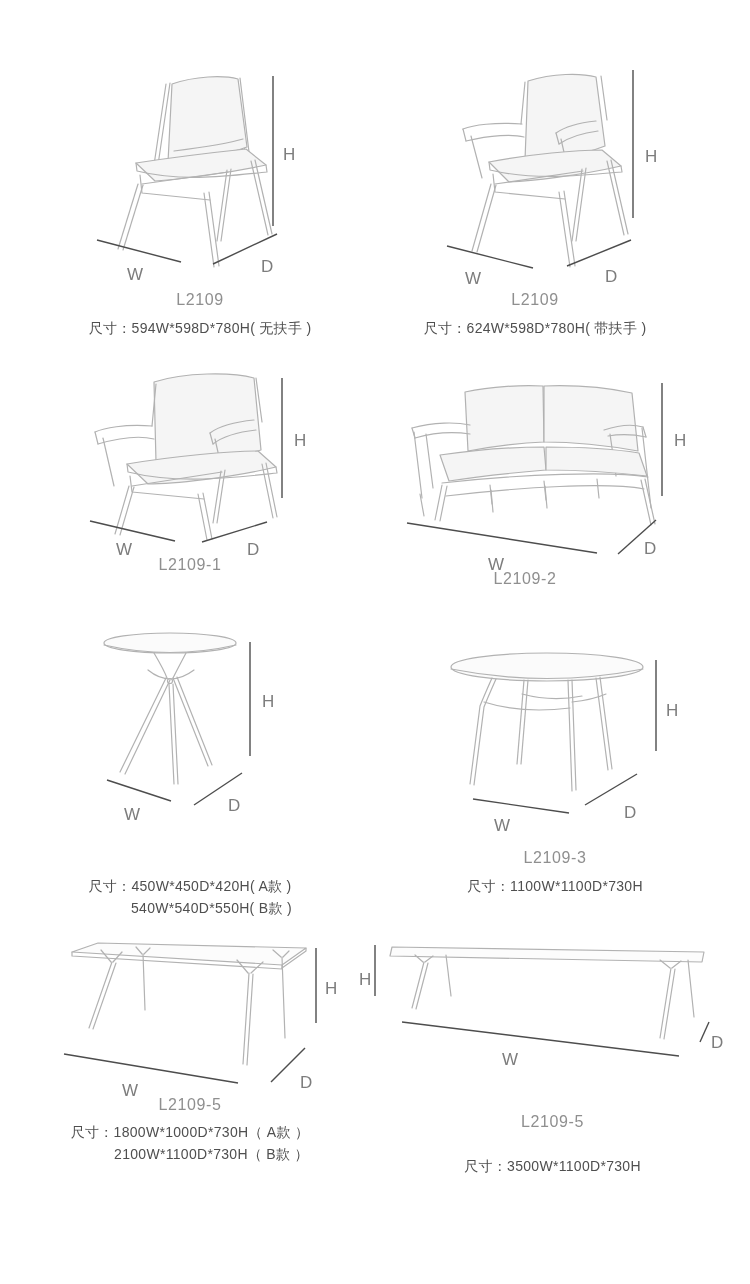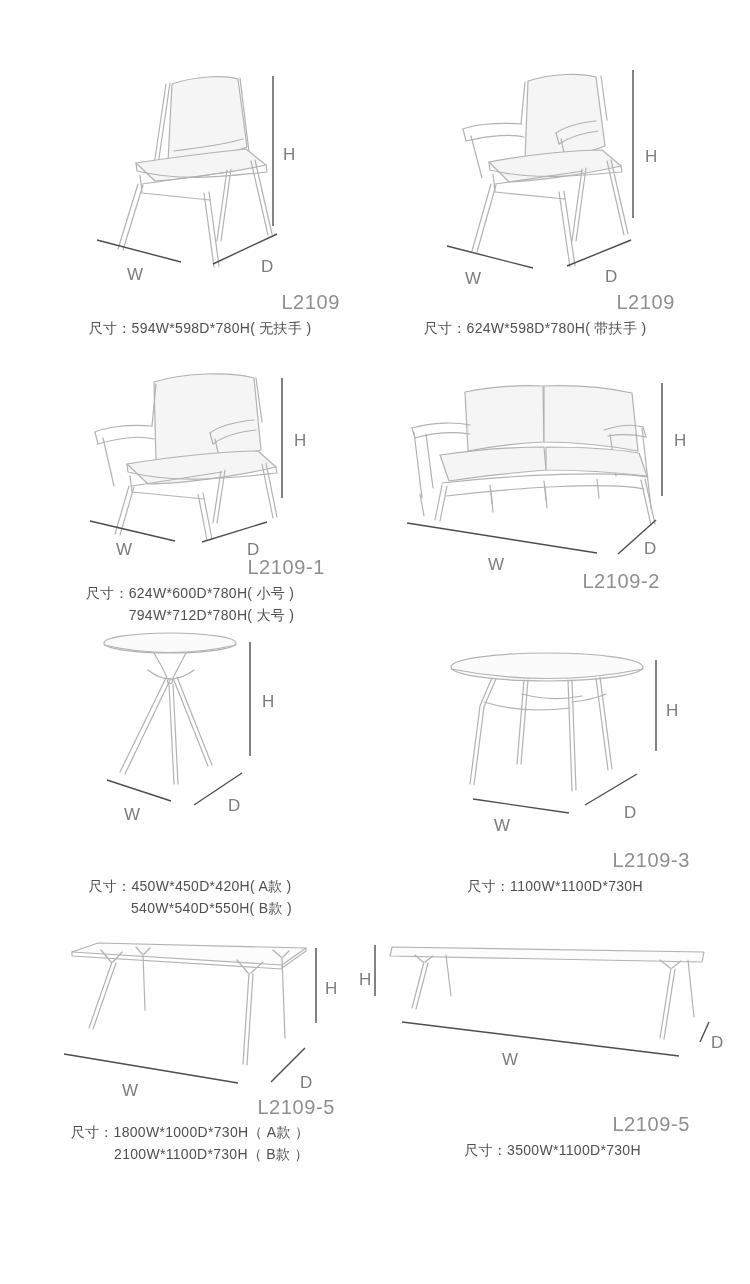--- a/index.html
+++ b/index.html
@@ -1,21 +1,21 @@
 <!DOCTYPE html>
 <html><head>
 <meta charset="utf-8">
 <style>
   *{margin:0;padding:0;box-sizing:border-box}
   html,body{background:#ffffff}
   body{font-family:"Liberation Sans","DejaVu Sans",sans-serif}
   .page{position:relative;width:750px;height:1284px;background:#ffffff;overflow:hidden}
   .card{position:absolute}
   .card svg{position:absolute;display:block}
-  .model{position:absolute;text-align:right;font-size:20px;color:#8f8f8f;letter-spacing:.6px}
+  .model{position:absolute;text-align:center;font-size:16px;color:#8f8f8f;letter-spacing:.6px}
   .specs{position:absolute;text-align:center;font-size:14px;color:#4f4f4f}
   .specs-inner{display:inline-block;text-align:center}
   .spec-line{line-height:22px;white-space:nowrap;letter-spacing:.3px}
   .prefix.ghost{visibility:hidden}
   svg text{font-family:"Liberation Sans","DejaVu Sans",sans-serif;font-size:17px;fill:#7d7d7d}
   .sk{stroke:#b2b2b2;stroke-width:1.2;fill:none;stroke-linecap:round;stroke-linejoin:round}
   .dim{stroke:#4d4d4d;stroke-width:1.4}
 </style>
 </head>
 <body>
@@ -135,26 +135,20 @@
       <g class="dim">
         <line x1="212" y1="18" x2="212" y2="138"></line>
         <line x1="20" y1="161" x2="105" y2="181"></line>
         <line x1="132" y1="182" x2="197" y2="162"></line>
       </g>
       <text x="224" y="86">H</text>
       <text x="46" y="195">W</text>
       <text x="177" y="195">D</text>
     </svg>
     <div class="model" style="left:15px;top:201px;width:270px">L2109-1</div>
-    <div class="specs" style="left:15px;top:227px;width:270px">
-      <div class="specs-inner">
-        <div class="spec-line"><span class="prefix">尺寸：</span><span>624W*600D*780H( 小号 )</span></div>
-        <div class="spec-line"><span class="prefix ghost">尺寸：</span><span>794W*712D*780H( 大号 )</span></div>
-      </div>
-    </div>
   </section>
 
   <section class="card" style="left:385px;top:360px;width:330px;height:285px">
     <svg style="left:7px;top:8px" width="300" height="205" viewBox="0 0 300 205">
       <g class="sk">
         <path fill="#f5f5f5" d="M73,24 C100,18 132,17 151,18 L152,74 C125,75 98,79 76,83 Z"></path>
         <path fill="#f5f5f5" d="M152,18 C178,17 212,19 240,25 L246,83 C218,78 180,74 152,74 Z"></path>
         <path d="M20,60 C42,54 64,54 78,57"></path>
           <path d="M20,60 L23,70"></path>
           <path d="M23,70 C44,64 64,64 78,66"></path>
@@ -316,20 +310,20 @@
       <g class="dim">
         <line x1="23" y1="20" x2="23" y2="71"></line>
         <line x1="50" y1="97" x2="327" y2="131"></line>
         <line x1="348" y1="117" x2="357" y2="97"></line>
       </g>
       <text x="7" y="60">H</text>
       <text x="150" y="140">W</text>
       <text x="359" y="123">D</text>
     </svg>
     <div class="model" style="left:70px;top:198px;width:275px">L2109-5</div>
-    <div class="specs" style="left:70px;top:224px;width:275px">
+    <div class="specs" style="left:70px;top:240px;width:275px">
       <div class="specs-inner">
         <div class="spec-line"><span class="prefix">尺寸：</span><span>3500W*1100D*730H</span></div>
       </div>
     </div>
   </section>
 
 </div>
 
 </body></html>

